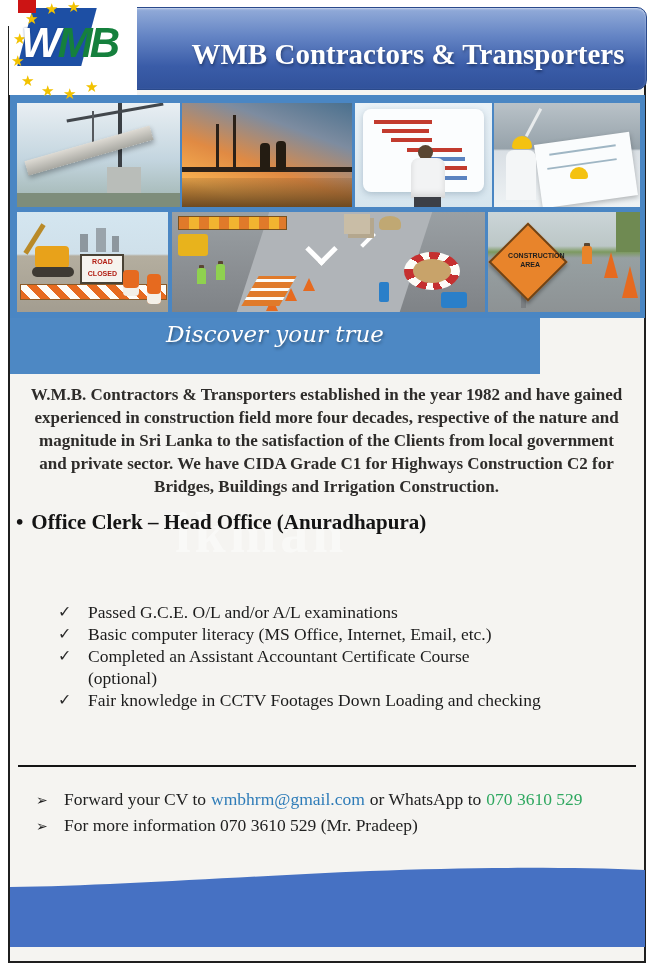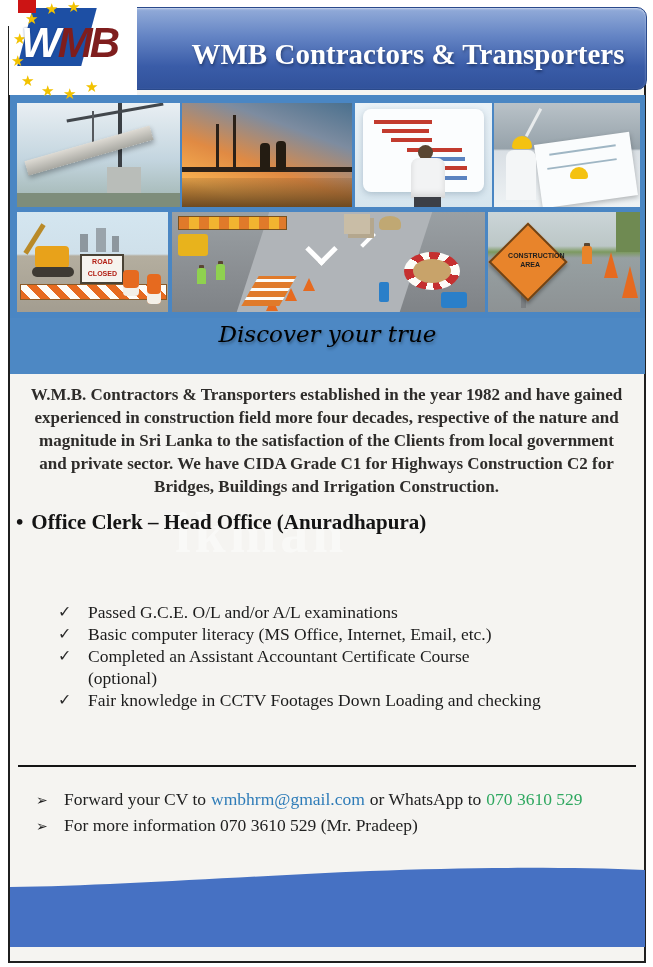--- a/index.html
+++ b/index.html
@@ -14,31 +14,31 @@
   #header-bar{left:12px;top:7px;width:633px;height:81px;border-radius:10px;
     background:linear-gradient(180deg,#93acd9 0%,#6484c4 35%,#3a5ca8 72%,#31529b 100%);
     border:1px solid #2a4a8c;box-shadow:inset 0 1px 2px rgba(255,255,255,.5);}
   #logo-box{left:9px;top:0;width:128px;height:95px;background:#ffffff;z-index:6;}
   #red-square{left:18px;top:0;width:18px;height:13px;background:#cc1414;z-index:7;}
   #logo-parallelogram{left:16px;top:8px;width:64px;height:58px;background:#1d4fa4;transform:skewX(-15deg);}
   .star{position:absolute;font-size:15px;color:#f2c200;line-height:1;}
   #logo-text{left:12px;top:22px;font-family:"Liberation Sans",sans-serif;font-style:italic;
     font-weight:800;font-size:42px;letter-spacing:-3px;line-height:1;}
   #logo-w{color:#ffffff;text-shadow:0 0 2px rgba(20,50,110,.6);}
-  #logo-mb{color:#7f1d1d;}
+  #logo-mb{color:#15803d;}
   #header-title{left:145px;top:30px;width:500px;text-align:center;color:#ffffff;
     font-weight:700;font-size:29px;text-shadow:1px 2px 3px rgba(10,25,60,.5);}
 
   
   #collage{left:10px;top:95px;width:635px;height:223px;background:#4a86c3;}
   .tile{position:absolute;overflow:hidden;}
   .t{position:absolute;}
 
   
-  #banner{left:10px;top:318px;width:635px;height:56px;background:#4d88c4;color:#000000;
+  #banner{left:10px;top:318px;width:530px;height:56px;background:#4d88c4;color:#ffffff;
     text-align:center;font-family:"DejaVu Serif",serif;font-style:italic;font-size:23px;
     line-height:26px;padding-top:3px;box-sizing:border-box;text-shadow:1px 2px 3px rgba(0,0,0,.35);}
 
   
   #watermark{left:175px;top:457px;font-family:Liberation Serif, serif;font-weight:800;
     font-size:56px;color:rgba(255,255,255,.45);letter-spacing:4px;z-index:1;margin-top:44px;}
 
   
   #about{left:26px;top:383px;width:601px;text-align:center;font-weight:700;font-size:17px;
     line-height:23px;color:#2e2c2a;z-index:2;}

